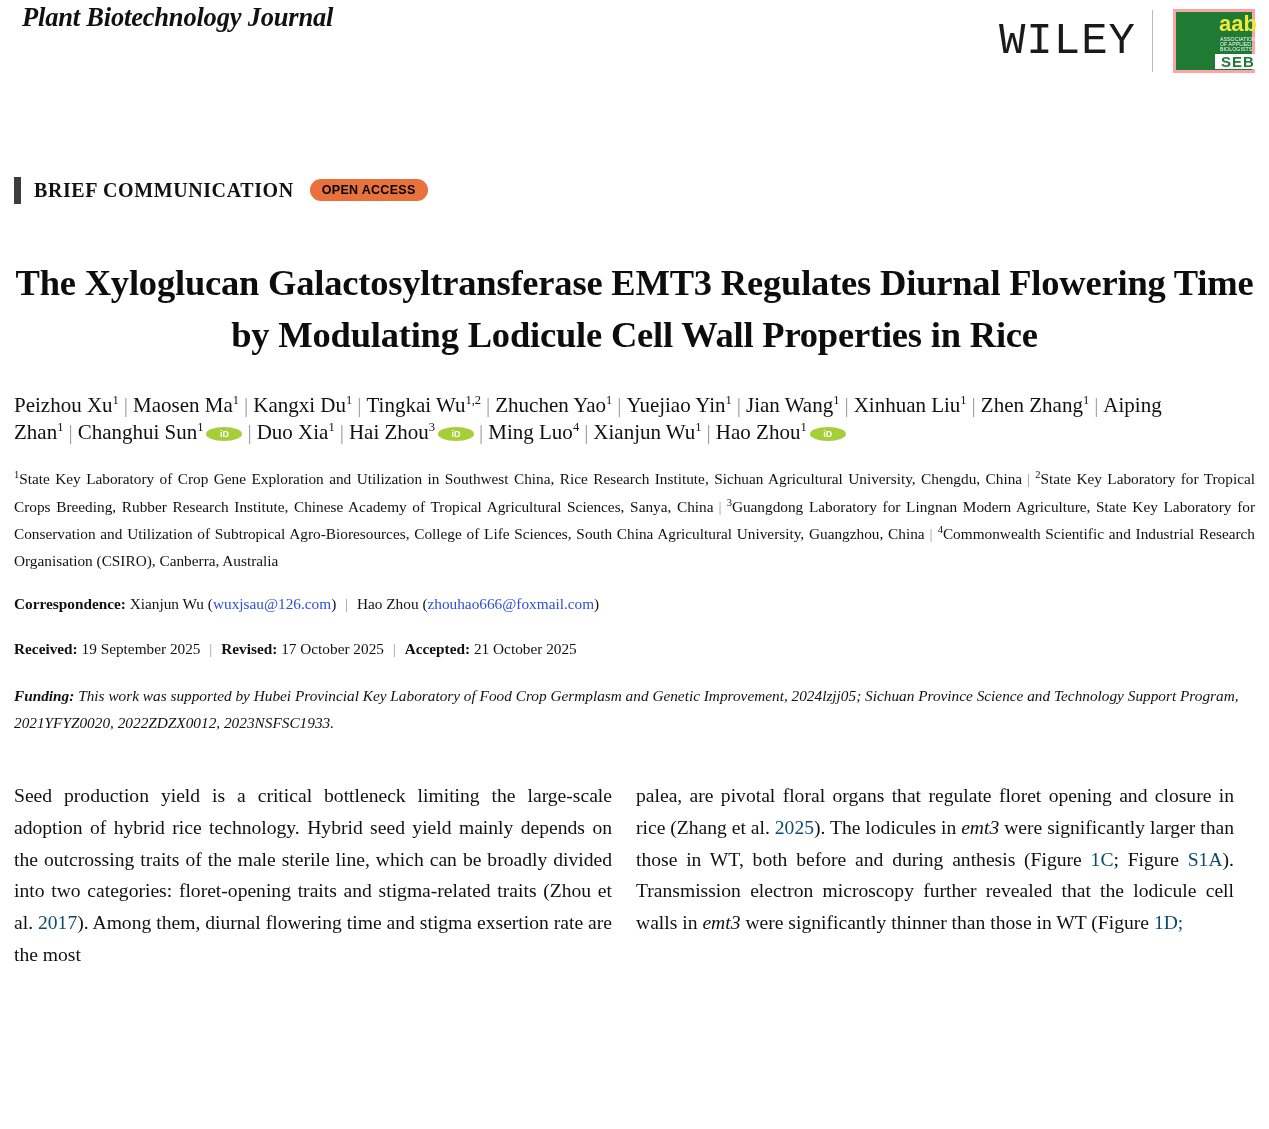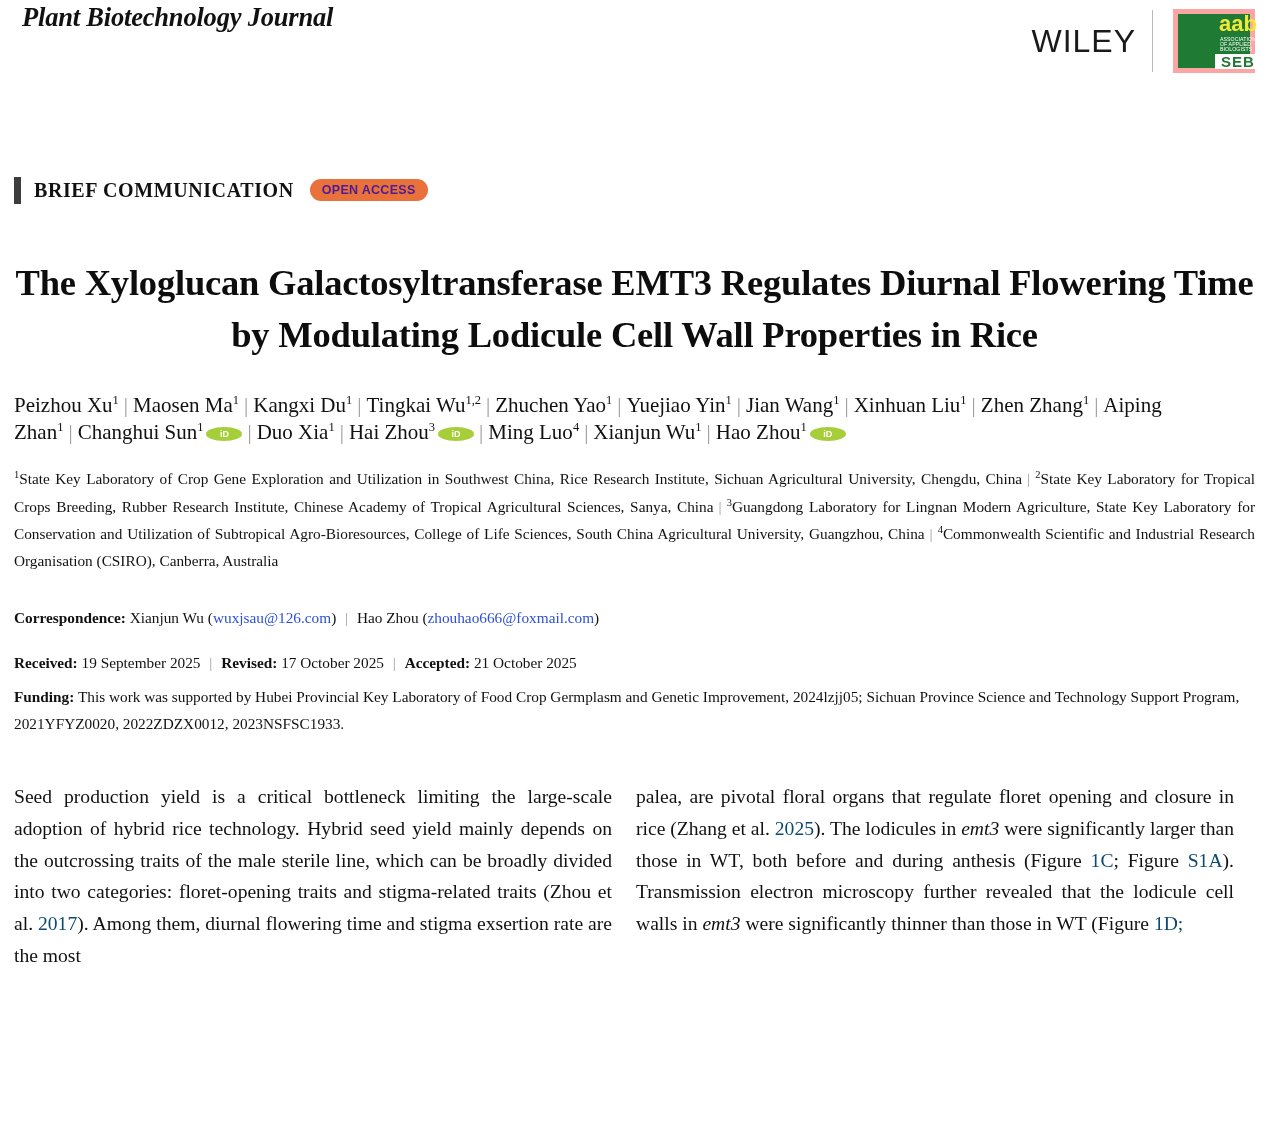--- a/index.html
+++ b/index.html
@@ -41,39 +41,39 @@
   }
   .wiley-block {
     position: absolute;
     right: 0;
     top: 0;
     display: flex;
     align-items: center;
     height: 82px;
   }
   .wiley-word {
-    font-family: Liberation Sans, sans-serif;
-    font-size: 32px;
+    font-family: Liberation Mono, monospace;
+    font-size: 44px;
     letter-spacing: 1px;
     color: #1a1a1a;
     font-weight: normal;
     padding-right: 16px;
     line-height: 1;
   }
   .wiley-divider {
     width: 1px;
     height: 62px;
     background: #b9b9b9;
     margin-right: 20px;
   }
   .aab-logo {
     width: 82px;
     height: 64px;
     background: #1f7a34;
-    border: 5px solid #fca5a5;
+    border: 3px solid #fca5a5;
     display: flex;
     flex-direction: column;
     align-items: center;
     justify-content: center;
     line-height: 1;
     padding-left: 48px;
   }
   .aab-logo .aab-top {
     font-family: "Liberation Sans", sans-serif;
     font-weight: bold;
@@ -115,21 +115,21 @@
   .type-label {
     font-family: "Liberation Serif", serif;
     font-weight: bold;
     font-size: 20px;
     letter-spacing: 0.6px;
     color: #111111;
   }
   .oa-badge {
     margin-left: 16px;
     background: #e8713c;
-    color: #4c1d95;
+    color: #000000;
     font-family: "Liberation Sans", sans-serif;
     font-weight: bold;
     font-size: 12.5px;
     letter-spacing: 0.3px;
     padding: 5px 12px 5px 12px;
     border-radius: 12px;
     display: inline-block;
     line-height: 1;
   }
 
@@ -186,23 +186,23 @@
   
   .meta {
     margin-top: 19px;
     font-size: 15.3px;
     line-height: 1.78;
     color: #111111;
     max-width: 1250px;
   }
   .meta b { font-weight: bold; }
   .meta a, .link { color: #2d4fd6; text-decoration: none; }
-  .meta.block2 { margin-top: 30px; }
+  .meta.block2 { margin-top: 16px; }
   .meta.block3 { margin-top: 18px; }
-  .meta.block4 { margin-top: 6px; }
+  .meta.block4 { margin-top: 19px; font-style: italic; }
 
   
   .columns {
     margin-top: 44px;
     display: flex;
     gap: 24px;
     max-width: 1250px;
   }
   .col {
     width: 598px;

